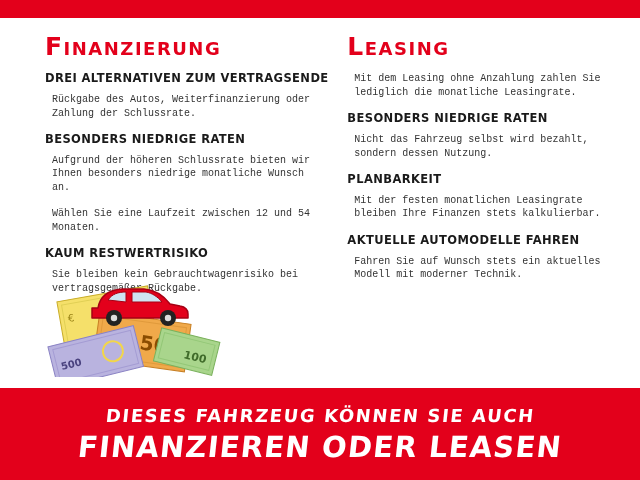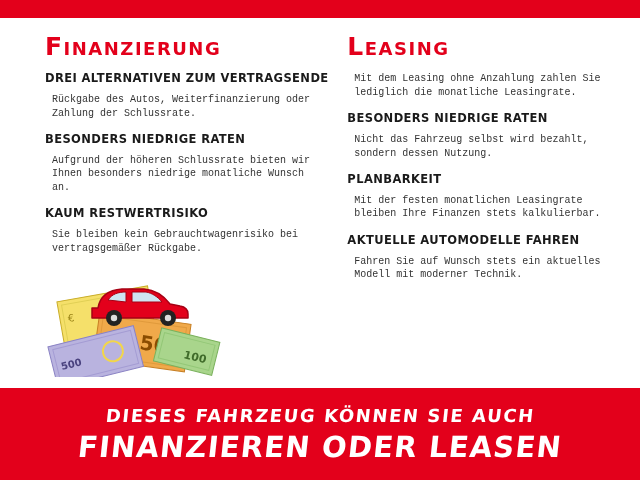--- a/index.html
+++ b/index.html
@@ -140,20 +140,21 @@
 
         <div class="item">
           <p class="item-title">DREI ALTERNATIVEN ZUM VERTRAGSENDE</p>
           <p class="item-text">Rückgabe des Autos, Weiterfinanzierung oder Zahlung der Schlussrate.</p>
         </div>
         <div class="item">
           <p class="item-title">BESONDERS NIEDRIGE RATEN</p>
           <p class="item-text">Aufgrund der höheren Schlussrate bieten wir Ihnen besonders niedrige monatliche Wunsch an.</p>
         </div>
         <div class="item">
+          <p class="item-text">Wählen Sie eine Laufzeit zwischen 12 und 54 Monaten.</p>
         </div>
         <div class="item">
           <p class="item-title">KAUM RESTWERTRISIKO</p>
           <p class="item-text">Sie bleiben kein Gebrauchtwagenrisiko bei vertragsgemäßer Rückgabe.</p>
         </div>
       </div>
 
       <div class="col right">
         <h2 class="col-title">Leasing</h2>
 

